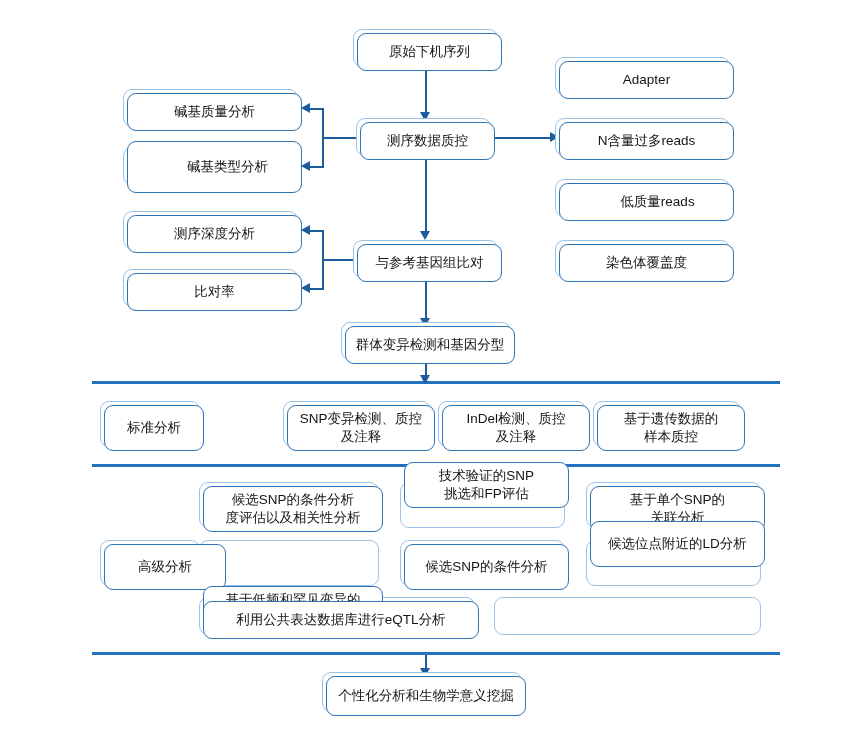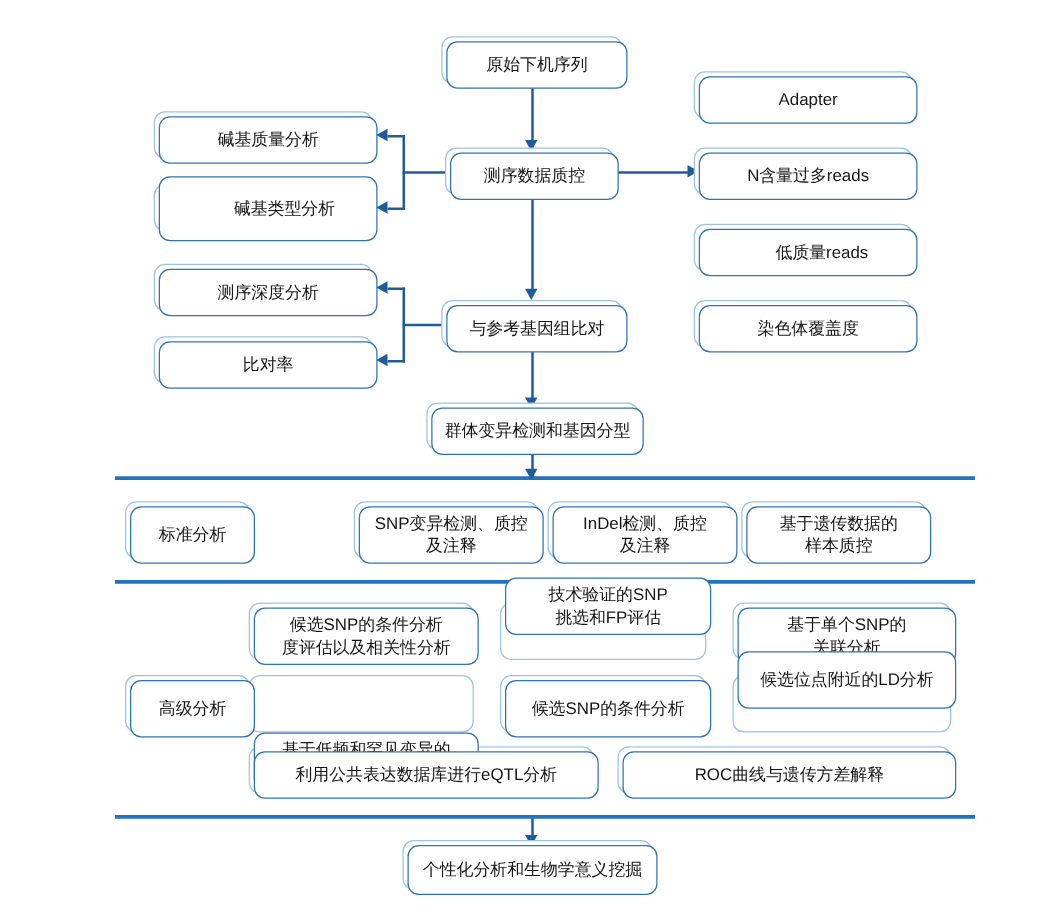--- a/index.html
+++ b/index.html
@@ -161,21 +161,21 @@
 
   <div class="plate" style="left:438px;top:401px;width:148px;height:46px;"></div>
   <div class="node two-line" style="left:442px;top:405px;width:148px;height:46px;">InDel检测、质控
 及注释</div>
 
   <div class="plate" style="left:593px;top:401px;width:148px;height:46px;"></div>
   <div class="node two-line" style="left:597px;top:405px;width:148px;height:46px;">基于遗传数据的
 样本质控</div>
 
   <div class="plate" style="left:100px;top:540px;width:100px;height:46px;"></div>
-  <div class="node" style="left:104px;top:544px;width:100px;height:46px;">高级分析</div>
+  <div class="node" style="left:104px;top:544px;width:122px;height:46px;">高级分析</div>
 
   <div class="plate" style="left:199px;top:482px;width:180px;height:46px;"></div>
   <div class="node two-line" style="left:203px;top:486px;width:180px;height:46px;">候选SNP的条件分析
 度评估以及相关性分析</div>
 
   <div class="plate" style="left:400px;top:482px;width:165px;height:46px;"></div>
   <div class="node two-line" style="left:404px;top:462px;width:165px;height:46px;">技术验证的SNP
 挑选和FP评估</div>
 
   <div class="plate" style="left:586px;top:482px;width:175px;height:46px;"></div>
@@ -189,18 +189,17 @@
   <div class="plate" style="left:400px;top:540px;width:165px;height:46px;"></div>
   <div class="node" style="left:404px;top:544px;width:165px;height:46px;">候选SNP的条件分析</div>
 
   <div class="plate" style="left:586px;top:540px;width:175px;height:46px;"></div>
   <div class="node" style="left:590px;top:521px;width:175px;height:46px;">候选位点附近的LD分析</div>
 
   <div class="plate" style="left:199px;top:597px;width:276px;height:38px;"></div>
   <div class="node" style="left:203px;top:601px;width:276px;height:38px;">利用公共表达数据库进行eQTL分析</div>
 
   <div class="plate" style="left:494px;top:597px;width:267px;height:38px;"></div>
-  <div class="node" style="left:498px;top:601px;width:267px;height:38px;">ROC曲线与遗传方差解释</div>
 
   <div class="plate" style="left:322px;top:672px;width:200px;height:40px;"></div>
   <div class="node" style="left:326px;top:676px;width:200px;height:40px;">个性化分析和生物学意义挖掘</div>
 
 </div>
 
 </body></html>

